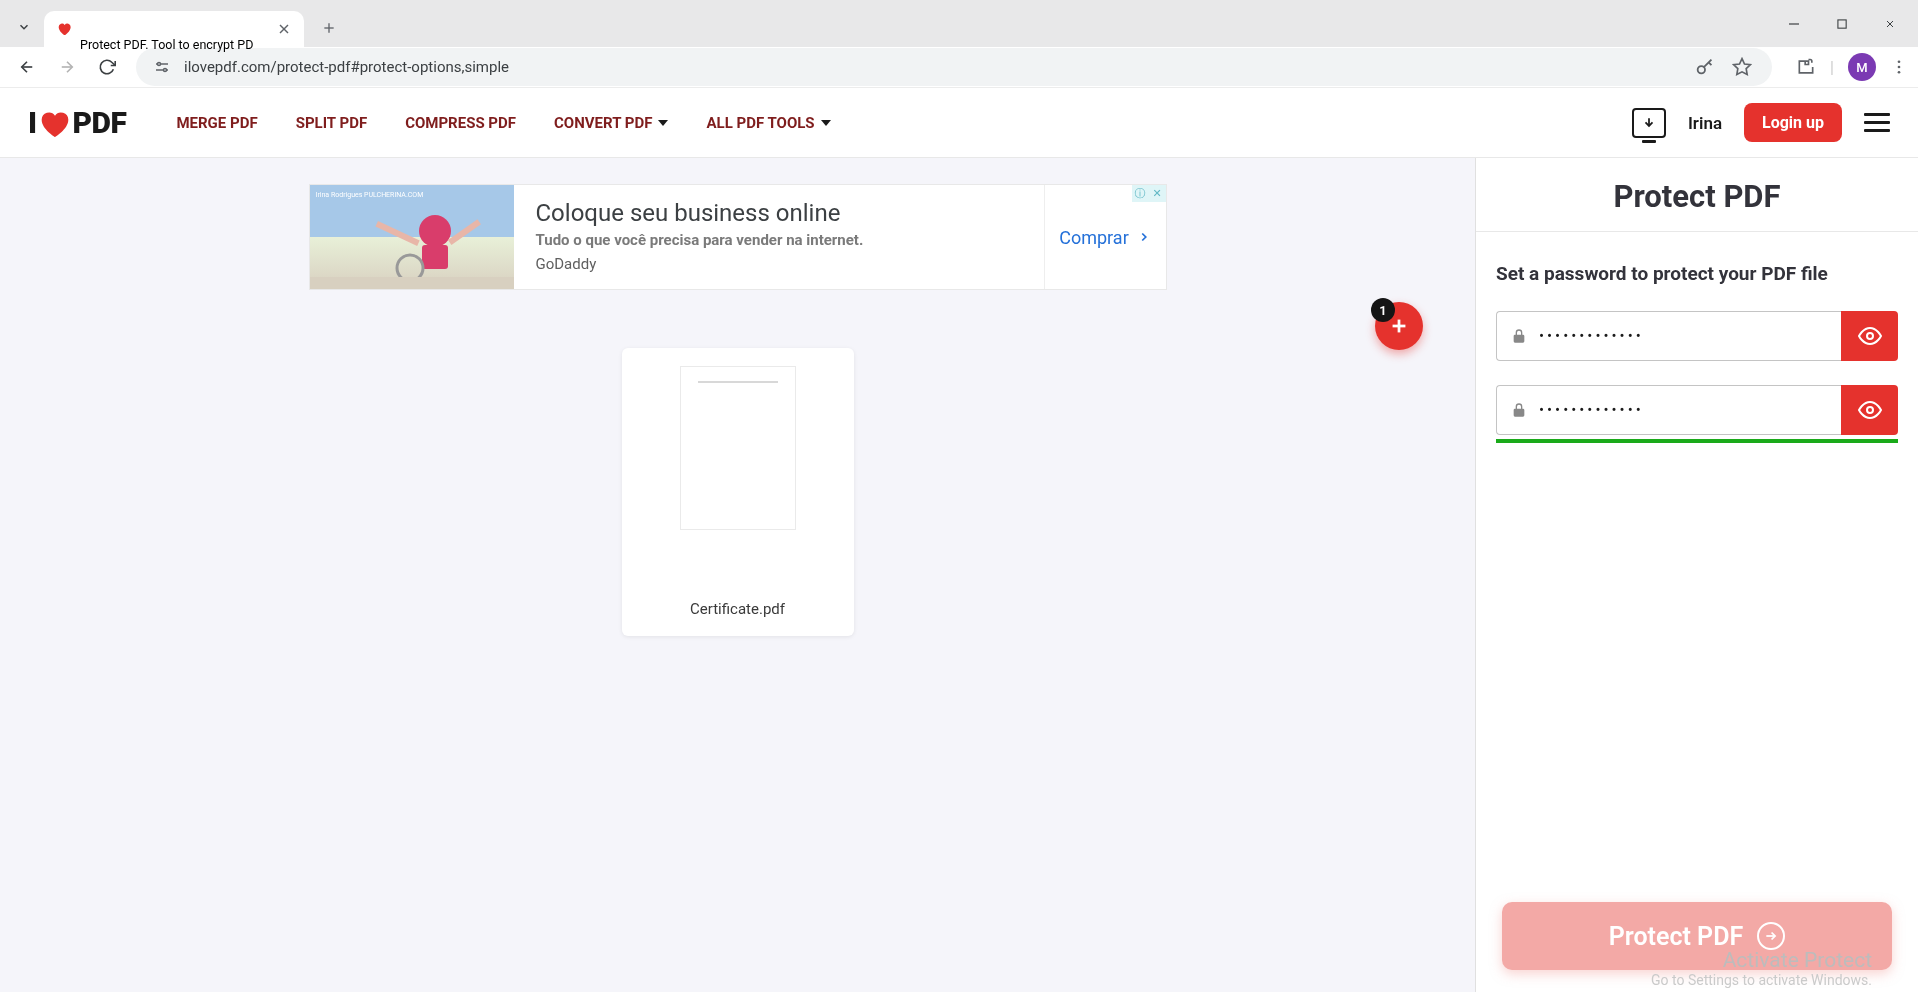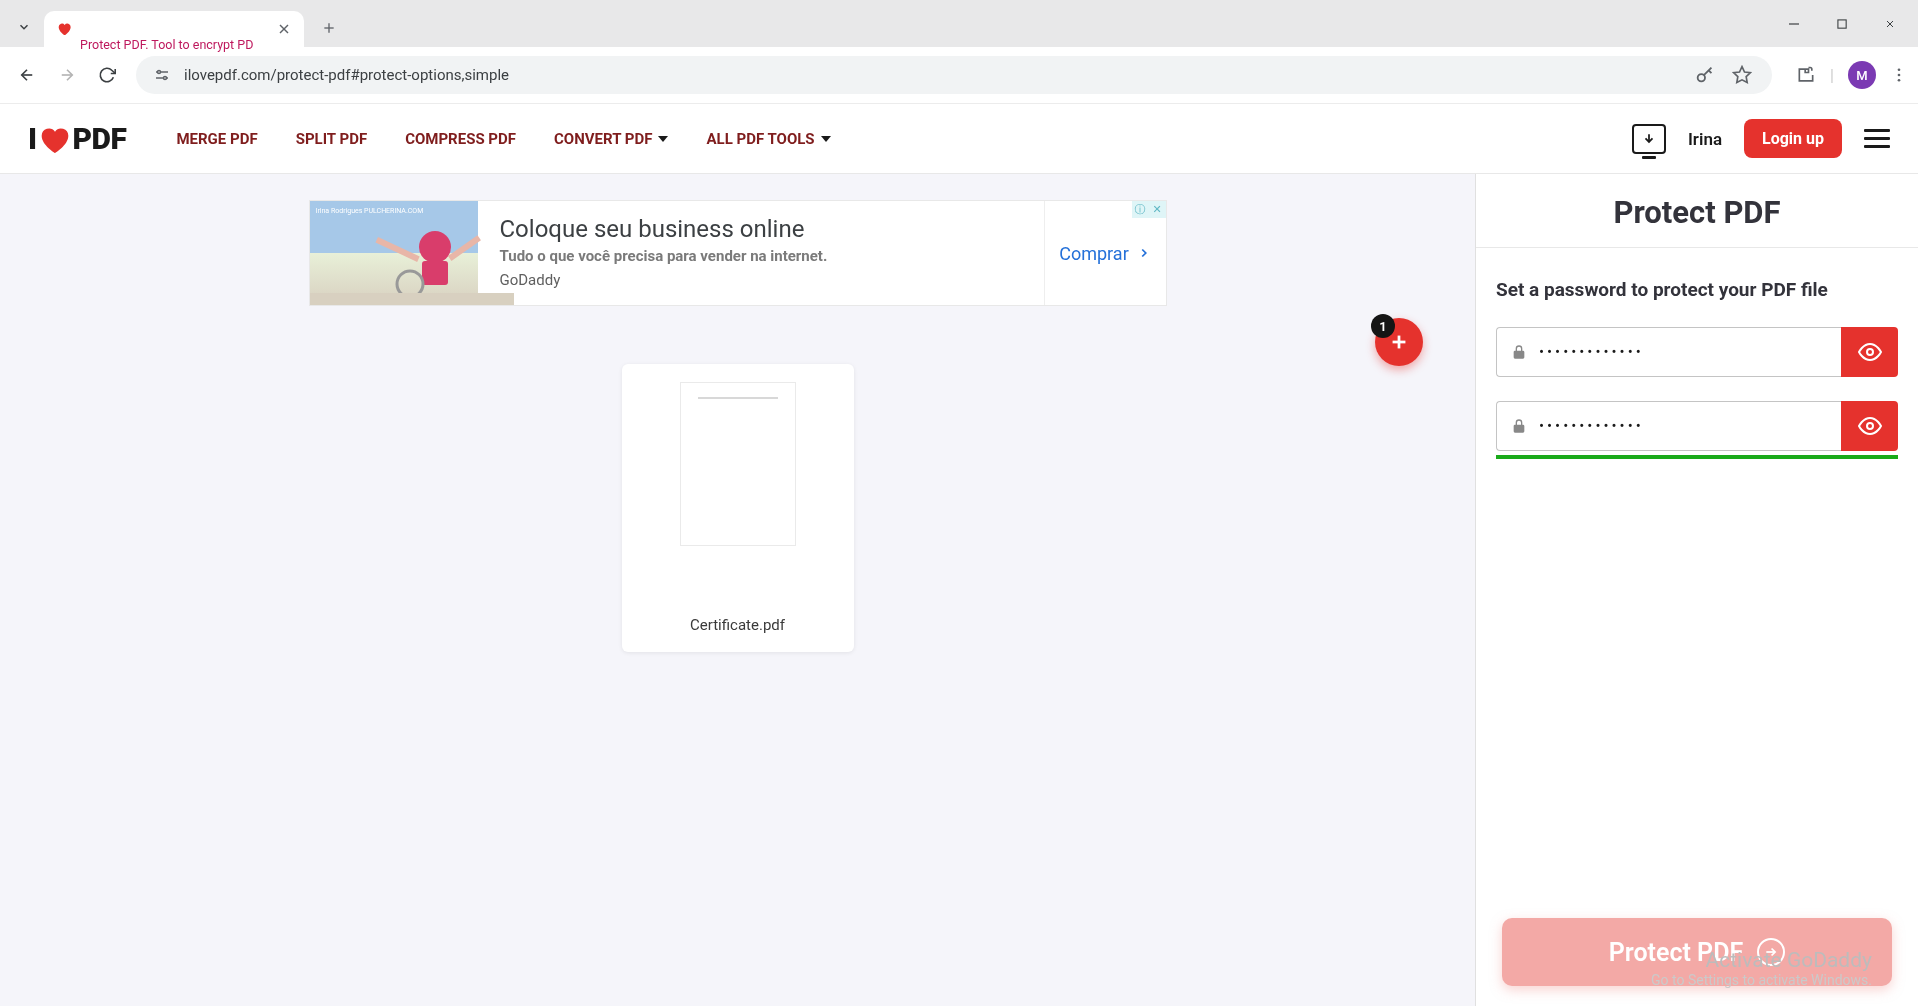--- a/index.html
+++ b/index.html
@@ -3,27 +3,27 @@
 <meta charset="utf-8">
 <style>
 * { margin: 0; padding: 0; box-sizing: border-box; }
 body { font-family: -apple-system, BlinkMacSystemFont, "Segoe UI", Roboto, Arial, sans-serif; background: #fff; overflow: hidden; }
 
 
 .browser-chrome { background: #e8e8e9; height: 47px; display: flex; align-items: flex-end; padding-left: 8px; }
 .tab-dropdown { width: 32px; height: 32px; display:flex; align-items:center; justify-content:center; margin-bottom: 4px; margin-right: 4px; }
 .tab { background: #fff; border-radius: 10px 10px 0 0; height: 36px; display: flex; align-items: center; padding: 0 12px; gap: 8px; min-width: 260px; position: relative; }
 .tab-favicon { width: 16px; height: 16px; color: #e5322d; }
-.tab-title { font-size: 12.5px; color: #be185d; white-space: nowrap; overflow: hidden; text-overflow: ellipsis; flex: 1; margin-top: 31px; }
+.tab-title { font-size: 12.5px; color: #000000; white-space: nowrap; overflow: hidden; text-overflow: ellipsis; flex: 1; margin-top: 31px; }
 .tab-close { width: 16px; height: 16px; color: #5f6368; }
 .new-tab { width: 30px; height: 30px; display:flex; align-items:center; justify-content:center; margin-left: 10px; margin-bottom: 4px; color: #5f6368; }
 .win-controls { margin-left: auto; display: flex; gap: 4px; padding-right: 6px; padding-bottom: 8px; color: #3c4043; }
 .win-controls span { width: 44px; height: 30px; display:flex; align-items:center; justify-content:center; }
 
-.toolbar { background: #fff; height: 57px; display: flex; align-items: center; padding: 0 10px; gap: 6px; border-bottom: 1px solid #ececec; }
+.toolbar { background: #fff; height: 41px; display: flex; align-items: center; padding: 0 10px; gap: 6px; border-bottom: 1px solid #ececec; }
 .nav-btn { width: 34px; height: 34px; display:flex; align-items:center; justify-content:center; color: #3c4043; border-radius: 50%; }
 .nav-btn.disabled { color: #b4b4b4; }
 .addr-bar { flex: 1; background: #f1f3f4; border-radius: 22px; height: 38px; display: flex; align-items: center; padding: 0 14px; gap: 10px; margin: 0 6px; }
 .site-settings { width: 24px; height: 24px; color: #5f6368; display:flex;align-items:center;justify-content:center;}
 .url-text { font-size: 15px; color: #3c4043; flex: 1; }
 .addr-icons { display: flex; align-items: center; gap: 16px; color: #5f6368; margin-right: 6px;}
 .ext-icons { display: flex; align-items: center; gap: 14px; color: #5f6368; margin-left: 12px; }
 .avatar { width: 28px; height: 28px; border-radius: 50%; background: #7b3ab3; color: #fff; display:flex; align-items:center; justify-content:center; font-size: 13px; font-weight: 500; }
 .header { position: relative; display: flex; align-items: center; height: 70px; padding: 0 28px; border-bottom: 1px solid #e8e8e8; width: 100%; background:#fff; }
 .logo { display: flex; align-items: center; gap: 2px; }
@@ -36,21 +36,21 @@
 .desktop-icon { width: 34px; height: 30px; border: 2.5px solid #1a1a1a; border-radius: 4px; position: relative; display:flex;align-items:center;justify-content:center;}
 .desktop-icon::after { content:''; position:absolute; bottom:-7px; left:50%; transform:translateX(-50%); width:14px; height:3px; background:#1a1a1a; border-radius:1px;}
 .login-link { font-size: 17px; font-weight: 600; color: #1a1a1a; }
 .signup-btn { background: #e5322d; color: #fff; padding: 10px 18px; border-radius: 8px; font-size: 16px; font-weight: 700; }
 .menu-icon { display:flex; flex-direction:column; gap:5px; }
 .menu-icon span { width: 26px; height: 3px; background: #1a1a1a; border-radius: 1px; }
 
 .content { display: flex; flex: 1; }
 .main-area { flex: 1; background: #f5f5fa; position: relative; padding-top: 26px; display: flex; flex-direction: column; align-items: center; border-right: 1px solid #e0e0e0; }
 .ad-banner { width: 858px; height: 106px; background: #fff; display: flex; border: 1px solid #e8e8e8; }
-.ad-img { width: 168px; background: linear-gradient(to bottom, #a6c8e8 0%, #a6c8e8 50%, #e8f0d8 50%, #d8d0c0 100%); position: relative; }
+.ad-img { width: 204px; background: linear-gradient(to bottom, #a6c8e8 0%, #a6c8e8 50%, #e8f0d8 50%, #d8d0c0 100%); position: relative; }
 .ad-img-label { position:absolute; top:6px; left:6px; font-size:7px; color:#fff; }
 .ad-body { flex: 1; padding: 14px 22px; }
 .ad-title { font-size: 24px; font-weight: 400; color: #3c4043; margin-bottom: 4px; }
 .ad-sub { font-size: 15px; color: #7a7a7a; margin-bottom: 6px; font-weight: bold; }
 .ad-brand { font-size: 15px; color: #5f5f5f; }
 .ad-cta { width: 122px; display:flex; align-items:center; justify-content:center; gap:8px; color:#2571d9; font-size:18px; border-left:1px solid #eee;}
 .ad-adchoices { position: absolute; top: 0; right: 0; display:flex; }
 .ad-adchoices span { width:17px;height:17px;background:#dff5f7; display:flex;align-items:center;justify-content:center; color:#5fb7c4; font-size:11px;}
 
 .file-area { flex: 1; display: flex; align-items: flex-start; justify-content: center; padding-top: 58px; width: 100%; position: relative; }
@@ -328,18 +328,18 @@
       <span>Protect PDF</span>
       <span class="circ-arrow">
         <svg width="14" height="14" viewBox="0 0 24 24" fill="none" stroke="currentColor" stroke-width="3">
               <line x1="4" y1="12" x2="18" y2="12"></line>
               <polyline points="13 6 19 12 13 18"></polyline>
             </svg>
       </span>
     </div>
 
     <div class="watermark">
-      <div class="l1">Activate GoDaddy</div>
+      <div class="l1">Activate Protect</div>
       <div class="l2">Go to Settings to activate Windows.</div>
     </div>
   </div>
 </div>
 </div>
 
 </body></html>

